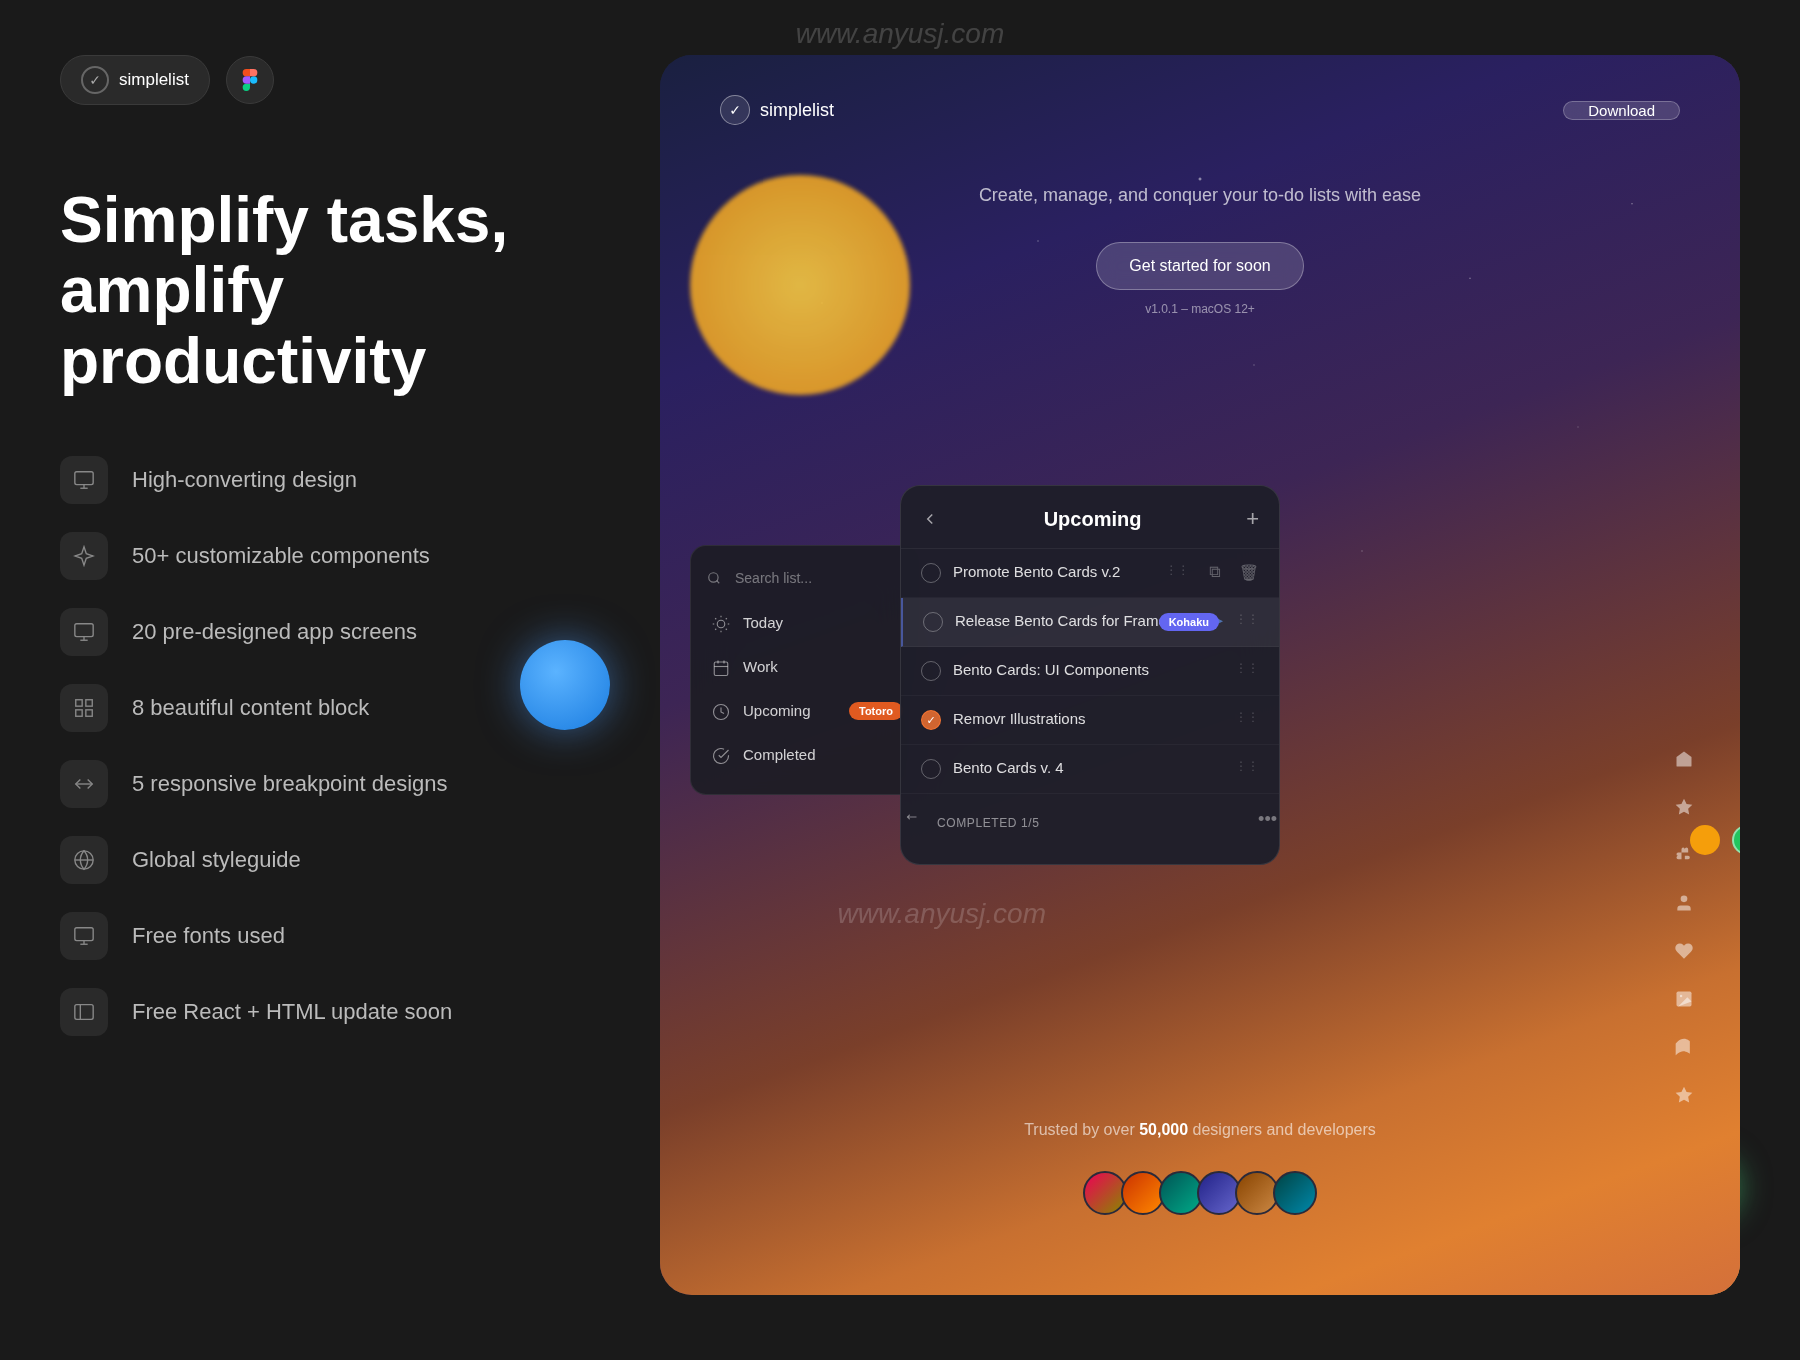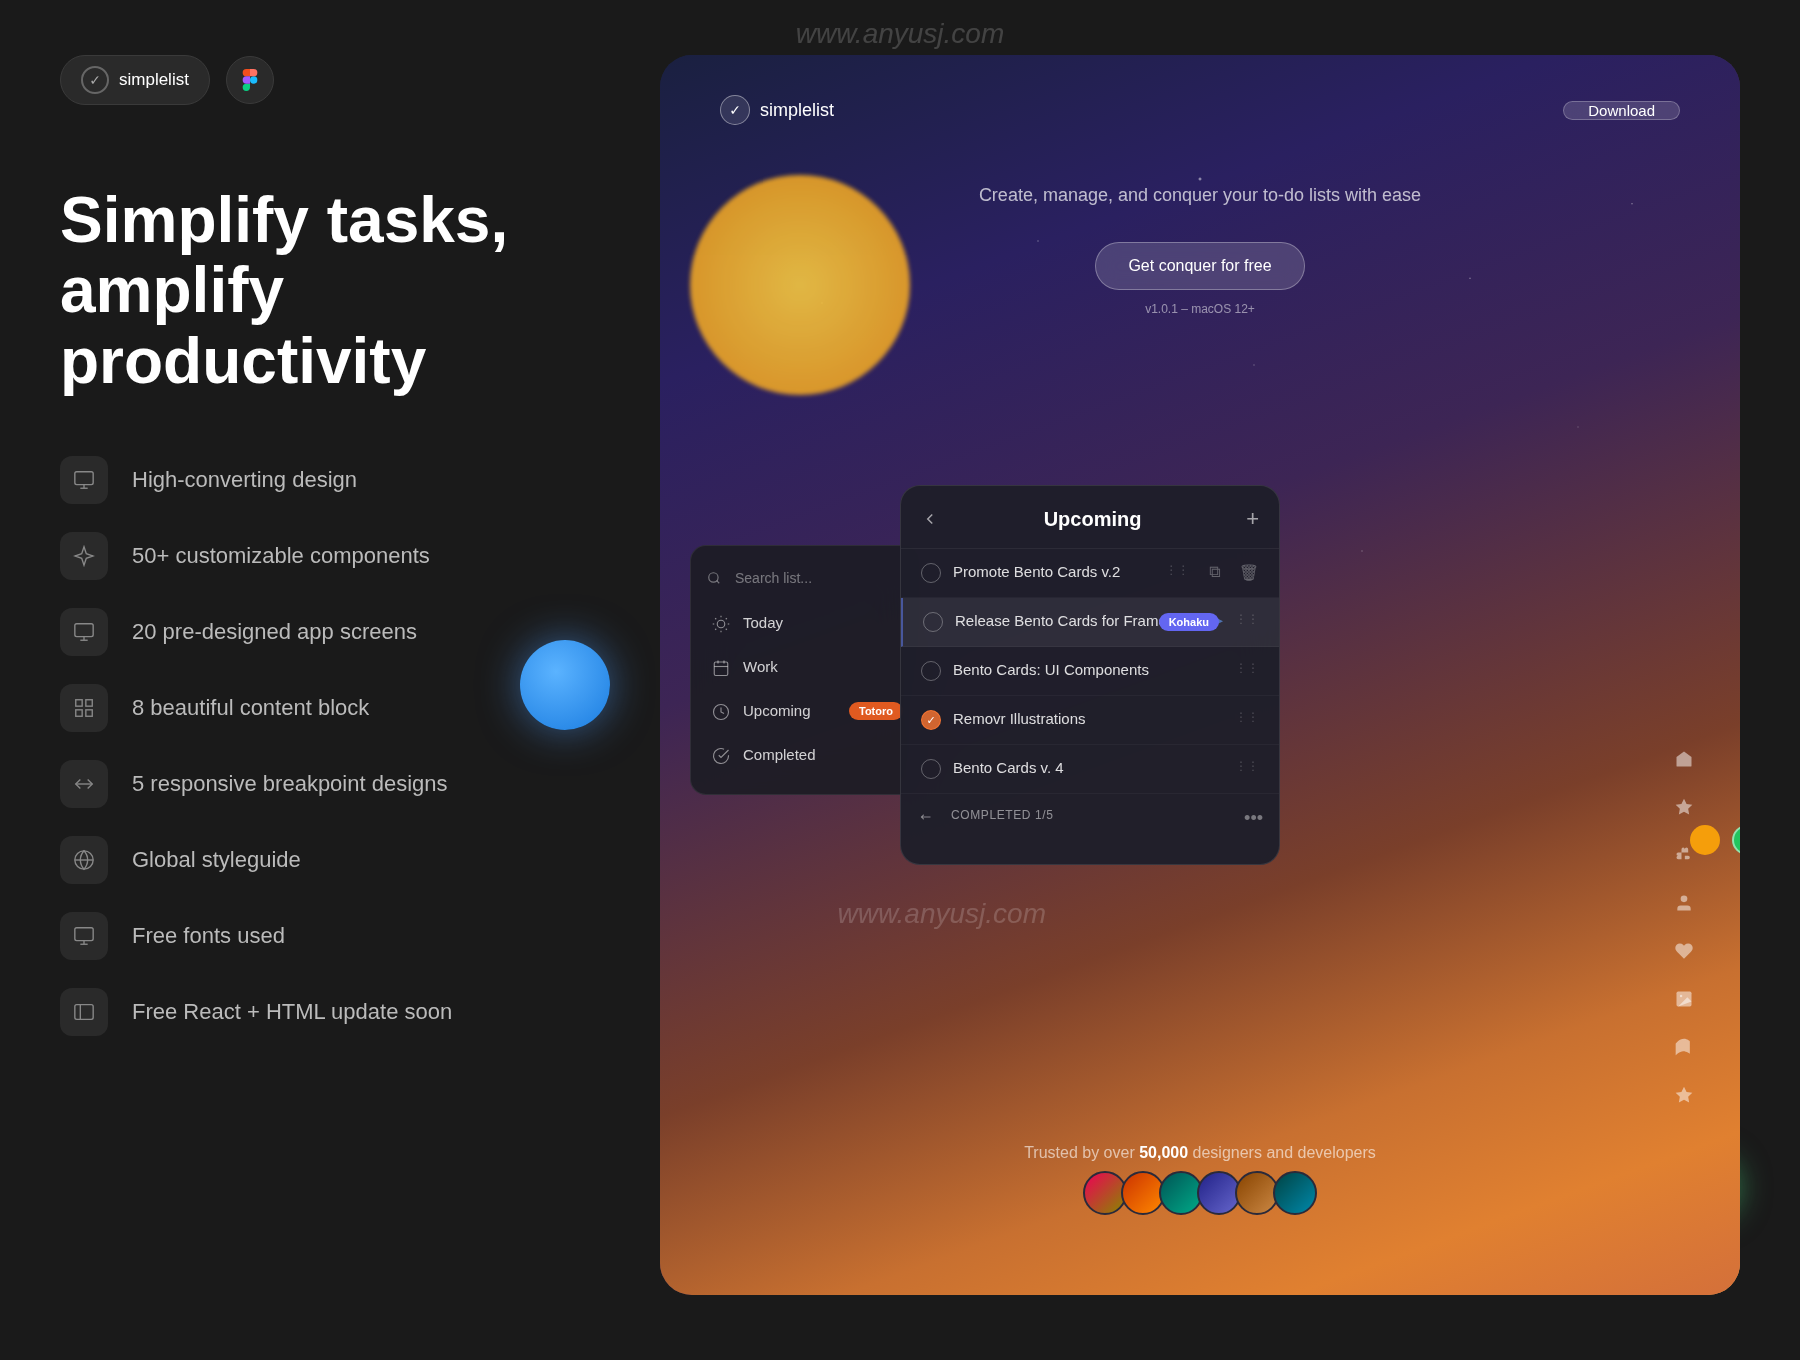--- a/index.html
+++ b/index.html
@@ -447,23 +447,23 @@
       transform: translateY(-50%);
       background: #6366f1;
       color: #fff;
       font-size: 11px;
       font-weight: 600;
       padding: 3px 10px;
       border-radius: 50px;
     }
 
     .task-completed-row {
-      padding: 14px 16px;
-      display: flex;
-      align-items: flex-start;
+      padding: 14px 2px;
+      display: flex;
+      align-items: flex-end;
       gap: 12px;
     }
     .task-completed-icon {
       width: 22px;
       height: 22px;
       color: rgba(255,255,255,0.4);
       font-size: 18px;
     }
     .task-completed-text {
       color: rgba(255,255,255,0.5);
@@ -521,21 +521,21 @@
     .trusted-section {
       position: absolute;
       bottom: 80px;
       left: 0;
       right: 0;
       text-align: center;
     }
     .trusted-text {
       color: rgba(255,255,255,0.6);
       font-size: 16px;
-      margin-bottom: 9px;
+      margin-bottom: 32px;
     }
     .trusted-text strong {
       color: #fff;
       font-weight: 700;
     }
     .avatar-row {
       display: flex;
       justify-content: center;
       gap: -8px;
     }
@@ -677,21 +677,21 @@
   <div class="app-navbar">
     <div class="app-logo">
       <div class="app-logo-check">✓</div>
       <span class="app-logo-text">simplelist</span>
     </div>
     <button class="download-btn">Download</button>
   </div>
 
   <div class="app-hero">
     <p class="app-hero-subtitle">Create, manage, and conquer your to-do lists with ease</p>
-    <div class="get-started-btn">Get conquer for free</div>
+    <div class="get-started-btn">Get started for soon</div>
     <div class="version-text">v1.0.1 – macOS 12+</div>
   </div>
 
   <div class="sidebar-panel">
     <div class="sidebar-search">
       <svg width="14" height="14" viewBox="0 0 24 24" fill="none" stroke="currentColor" stroke-width="2">
           <circle cx="11" cy="11" r="8"></circle>
           <line x1="21" y1="21" x2="16.65" y2="16.65"></line>
         </svg>
       <span>Search list...</span>

